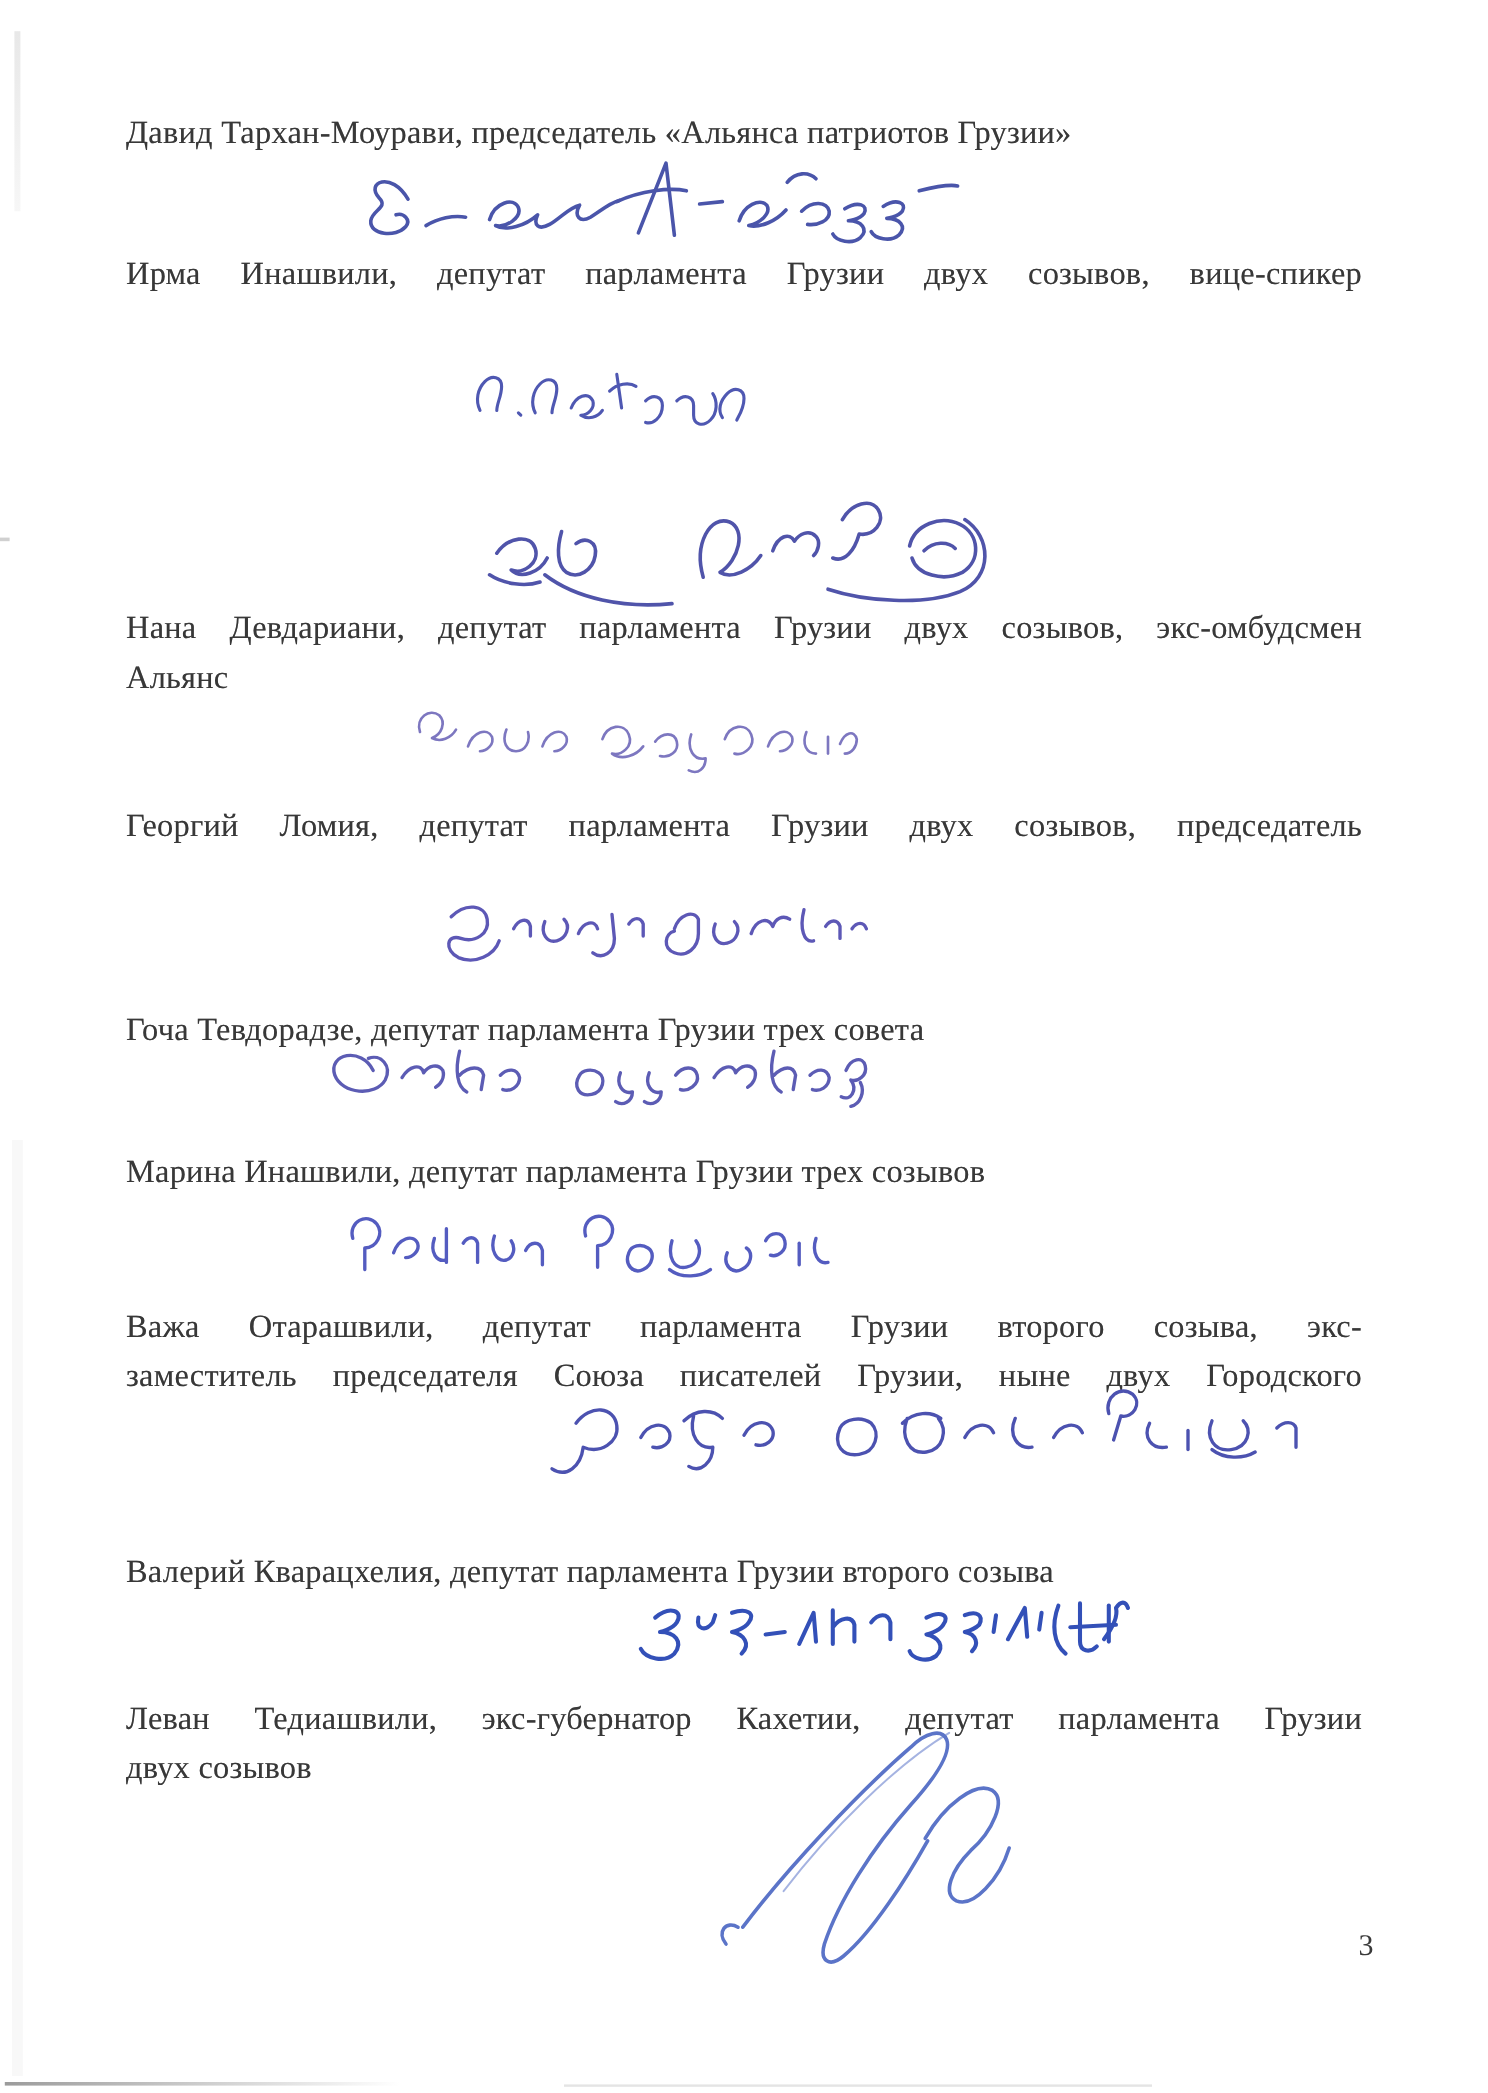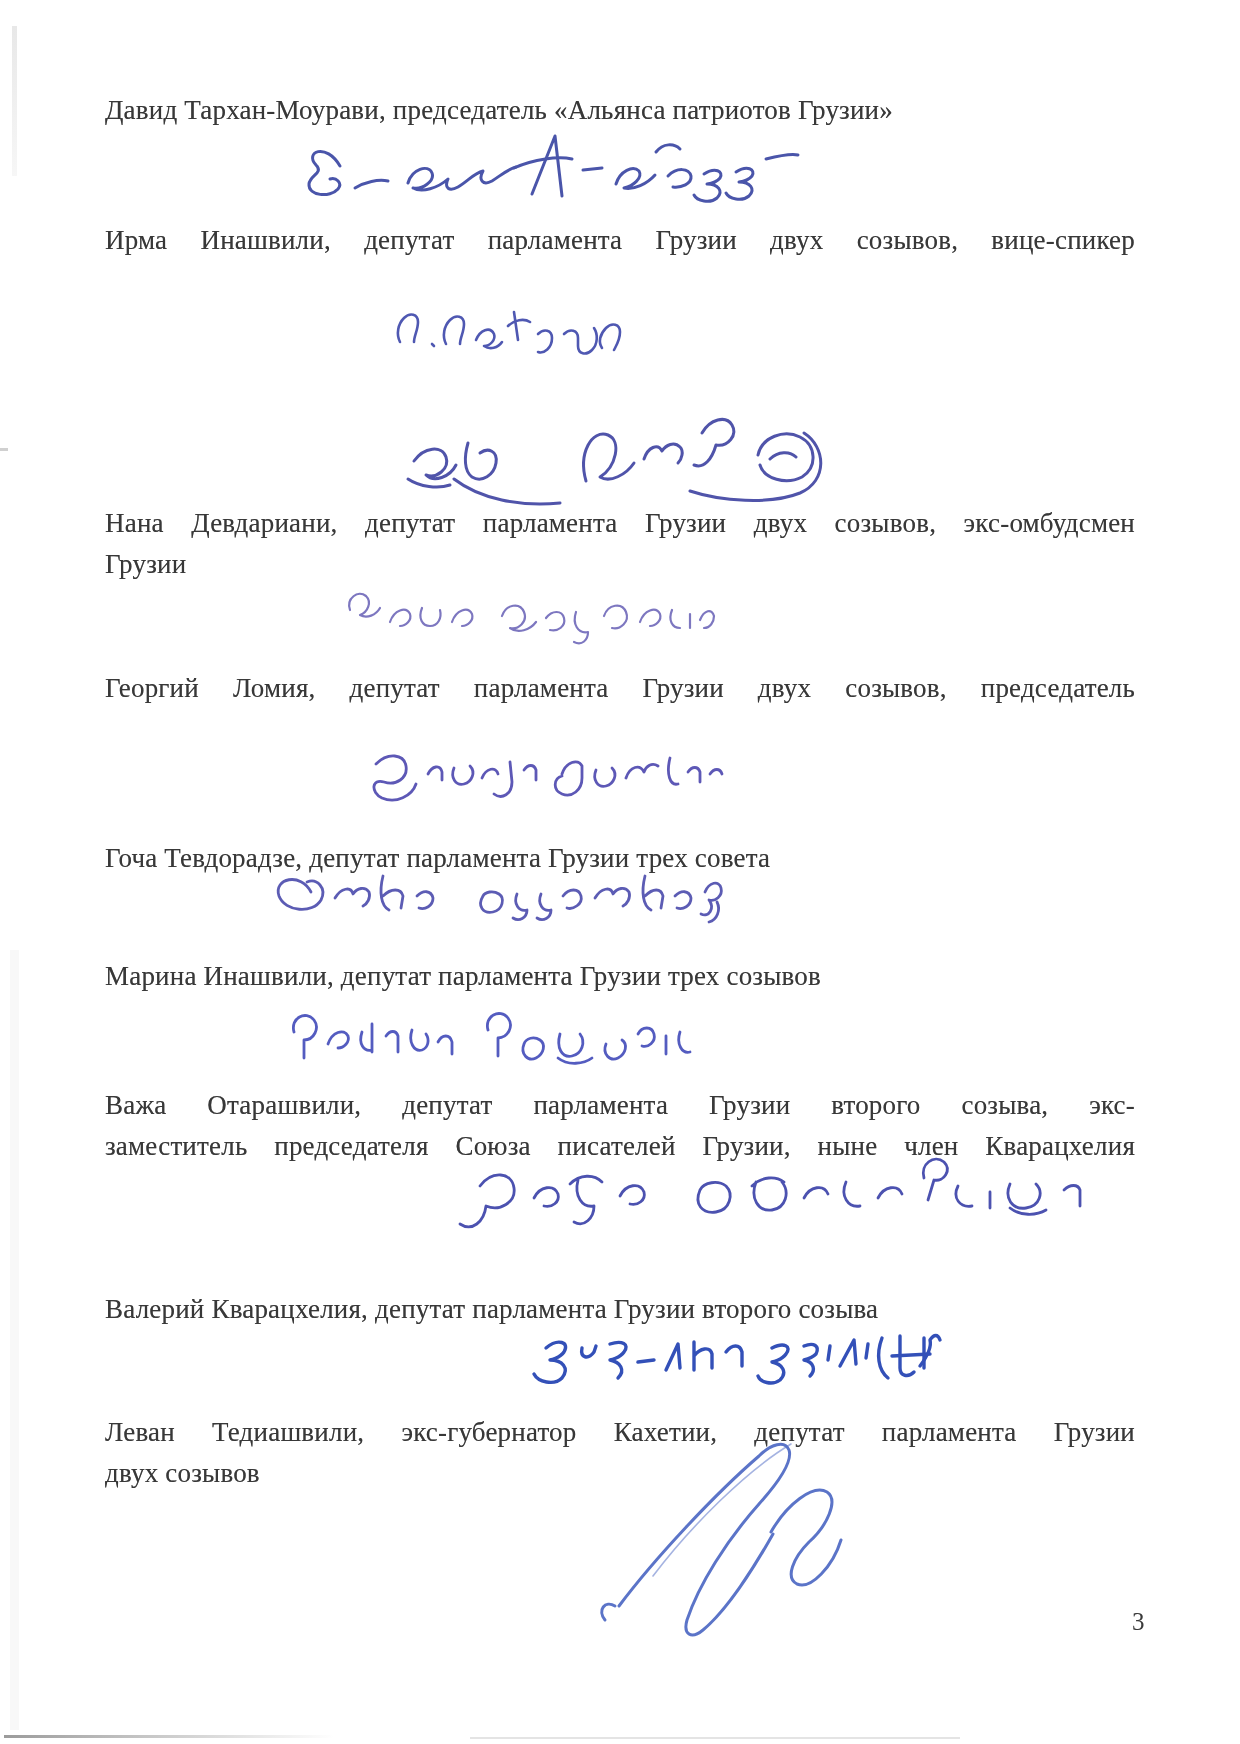--- a/index.html
+++ b/index.html
@@ -54,21 +54,21 @@
       <path d="M283,42 L302,40"></path>
       <path d="M316,56 C320,43 333,37 339,43 C343,50 333,58 324,60 C334,62 347,56 355,47"></path>
       <path d="M356,24 C363,15 374,15 380,21"></path>
       <path d="M368,48 C377,39 389,40 391,48 C392,56 381,60 373,59"></path>
       <path d="M404,46 C415,39 424,43 420,50 C416,55 407,56 407,56 C418,56 424,63 417,70 C410,76 397,73 394,67"></path>
       <path d="M436,44 C447,37 456,41 452,48 C448,53 439,54 439,54 C450,54 456,61 449,68 C442,74 429,71 426,65"></path>
       <path d="M466,31 C482,27 494,26 498,27"></path>
     </g>
   </svg>
 
-  <p class="ln just" style="top:220px">Ирма Инашвили, депутат парламента Грузии двух созывов, вице-спикер</p>
+  <p class="ln just" style="top:208px">Ирма Инашвили, депутат парламента Грузии двух созывов, вице-спикер</p>
   <svg class="sig" style="left: 388px; top: 300px; color: rgb(79, 88, 178);" width="250" height="64" viewBox="0 0 250 64">
     <g stroke-width="2.6">
       <path d="M16,18 C10,24 8,34 12,42 M16,18 C22,12 30,14 30,22 C30,30 26,36 26,42"></path>
       <path d="M44,44 L46,46"></path>
       <path d="M62,20 C56,26 54,36 58,44 M62,20 C68,14 76,16 76,24 C76,32 72,38 72,44"></path>
       <path d="M88,40 C92,30 102,26 106,34 C108,40 102,46 96,46 C102,50 110,48 114,42"></path>
       <path d="M126,12 L130,40 M120,26 C126,20 136,18 142,22"></path>
       <path d="M150,34 C156,28 164,30 164,38 C164,48 156,54 150,52"></path>
       <path d="M176,34 C182,28 190,30 190,38 L190,46 C190,54 198,56 204,50 C210,44 210,34 206,28"></path>
       <path d="M218,28 C212,34 210,42 214,48 M218,28 C224,22 232,24 232,32 C232,40 228,46 226,50"></path>
@@ -83,21 +83,21 @@
       <path d="M18,76 C30,84 48,86 60,82"></path>
       <path d="M196,78 C188,50 202,26 218,32 C232,38 226,64 210,74 C220,80 236,72 244,60"></path>
       <path d="M254,56 C258,44 268,40 272,48 C276,42 284,38 290,44 C294,48 292,56 288,60"></path>
       <path d="M312,30 C320,16 336,12 342,22 C348,32 338,44 326,42 C322,56 314,66 304,62"></path>
       <path d="M368,52 C372,34 394,26 410,34 C426,42 428,64 412,74 C396,82 374,76 370,62 M380,56 C388,48 400,48 406,54"></path>
       <path d="M414,30 C436,44 438,78 410,90 C380,102 330,98 300,88"></path>
     </g>
   </svg>
 
   <p class="ln just" style="top:503px">Нана Девдариани, депутат парламента Грузии двух созывов, экс-омбудсмен</p>
-  <p class="ln" style="top:544px">Грузии</p>
+  <p class="ln" style="top:544px">Альянс</p>
   <svg class="sig" style="left: 336px; top: 586px; color: rgb(125, 119, 192);" width="380" height="60" viewBox="0 0 380 60">
     <g stroke-width="2.2">
       <path d="M14,24 C10,12 22,4 30,10 C36,16 32,26 24,29 C31,33 40,29 44,22"></path>
       <path d="M54,36 C58,24 70,20 74,28 C76,34 70,40 64,40"></path>
       <path d="M86,22 C82,32 86,40 94,40 C102,40 106,32 104,24"></path>
       <path d="M116,36 C120,24 132,20 136,28 C138,34 132,40 126,40"></path>
       <path d="M166,30 C170,18 184,16 188,26 C192,36 182,44 174,42 C182,48 194,44 200,36"></path>
       <path d="M210,32 C216,24 226,24 228,32 C230,40 222,46 214,44"></path>
       <path d="M240,26 C236,38 242,48 252,46 C252,54 246,60 238,56"></path>
       <path d="M268,30 C272,18 286,16 290,26 C294,36 284,44 276,42"></path>
@@ -157,21 +157,21 @@
       <path d="M252,38 C248,48 256,56 264,52 C272,48 274,38 268,34 C262,30 254,32 252,38"></path>
       <path d="M288,28 C284,42 290,52 300,50 C310,48 314,36 308,28 M286,52 C296,60 312,58 320,52"></path>
       <path d="M334,38 C330,48 338,56 346,52 C354,48 356,38 350,34"></path>
       <path d="M366,28 C370,20 380,20 382,28 C384,36 376,42 370,40"></path>
       <path d="M394,30 L394,48"></path>
       <path d="M408,26 C404,38 410,48 418,46"></path>
     </g>
   </svg>
 
   <p class="ln just" style="top:1085px">Важа Отарашвили, депутат парламента Грузии второго созыва, экс-</p>
-  <p class="ln just" style="top:1126px">заместитель председателя Союза писателей Грузии, ныне член Кварацхелия</p>
+  <p class="ln just" style="top:1126px">заместитель председателя Союза писателей Грузии, ныне двух Городского</p>
   <svg class="sig" style="left: 450px; top: 1150px; color: rgb(76, 82, 176);" width="660" height="88" viewBox="0 0 660 88">
     <g stroke-width="2.8">
       <path d="M30,36 C42,20 62,22 64,38 C66,52 50,62 36,56 C34,72 22,82 10,74"></path>
       <path d="M84,48 C90,36 104,34 108,44 C110,52 102,58 94,56"></path>
       <path d="M128,30 C124,46 132,58 144,56 C144,68 134,78 124,72 M120,34 C130,24 144,24 152,32"></path>
       <path d="M170,46 C176,34 190,32 194,42 C196,50 188,56 180,54"></path>
       <path d="M250,40 C244,54 252,64 266,62 C280,60 284,44 276,36 C268,30 254,32 250,40"></path>
       <path d="M306,32 C300,48 308,62 322,60 C336,58 340,42 332,32 M302,36 C312,26 326,26 334,32"></path>
       <path d="M354,48 C360,36 374,34 378,44"></path>
       <path d="M396,32 C390,46 398,58 410,56"></path>

